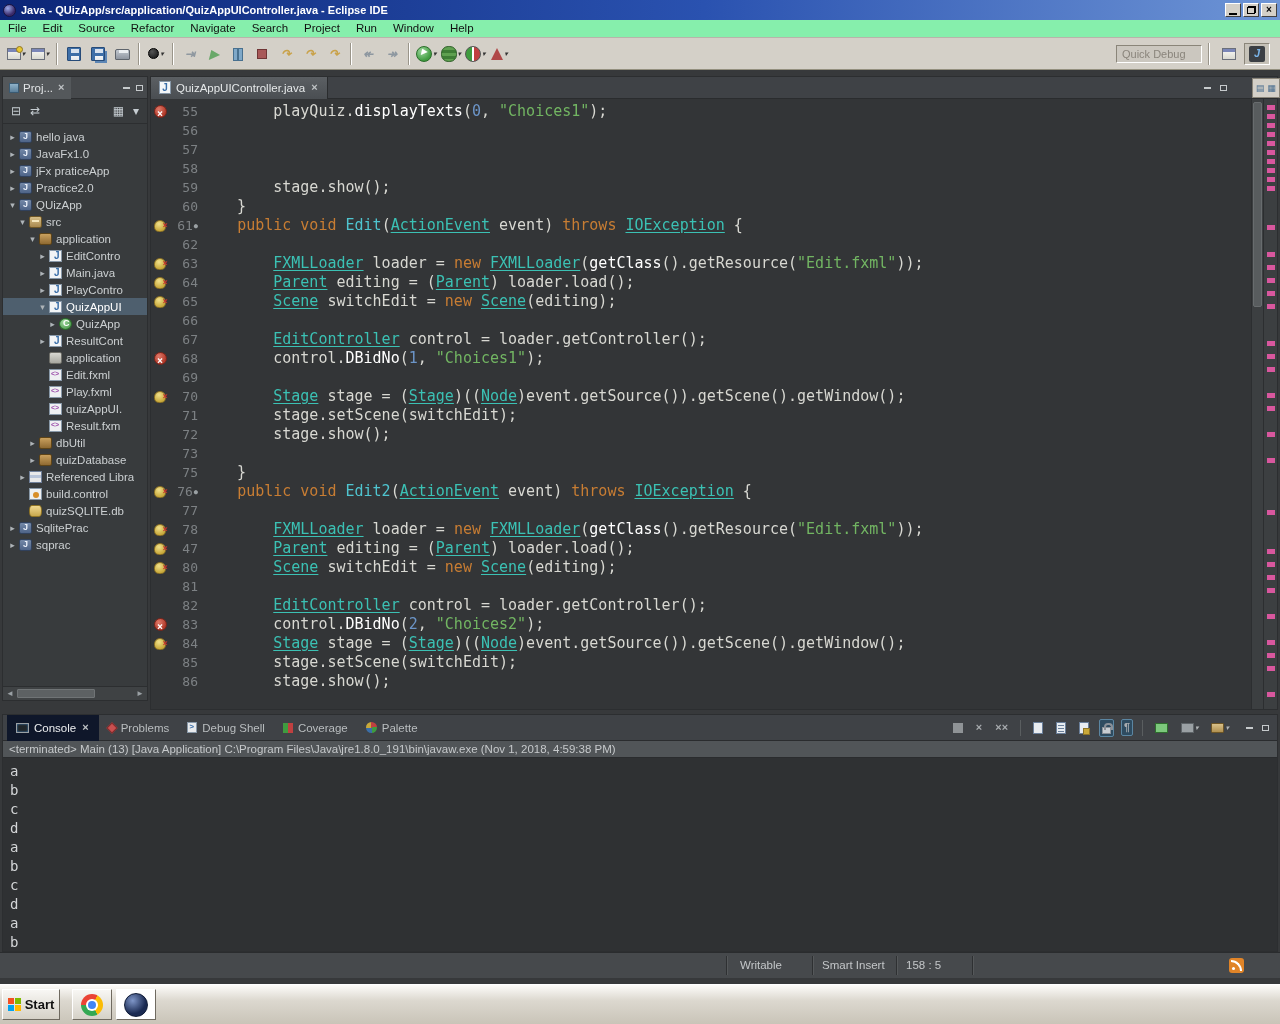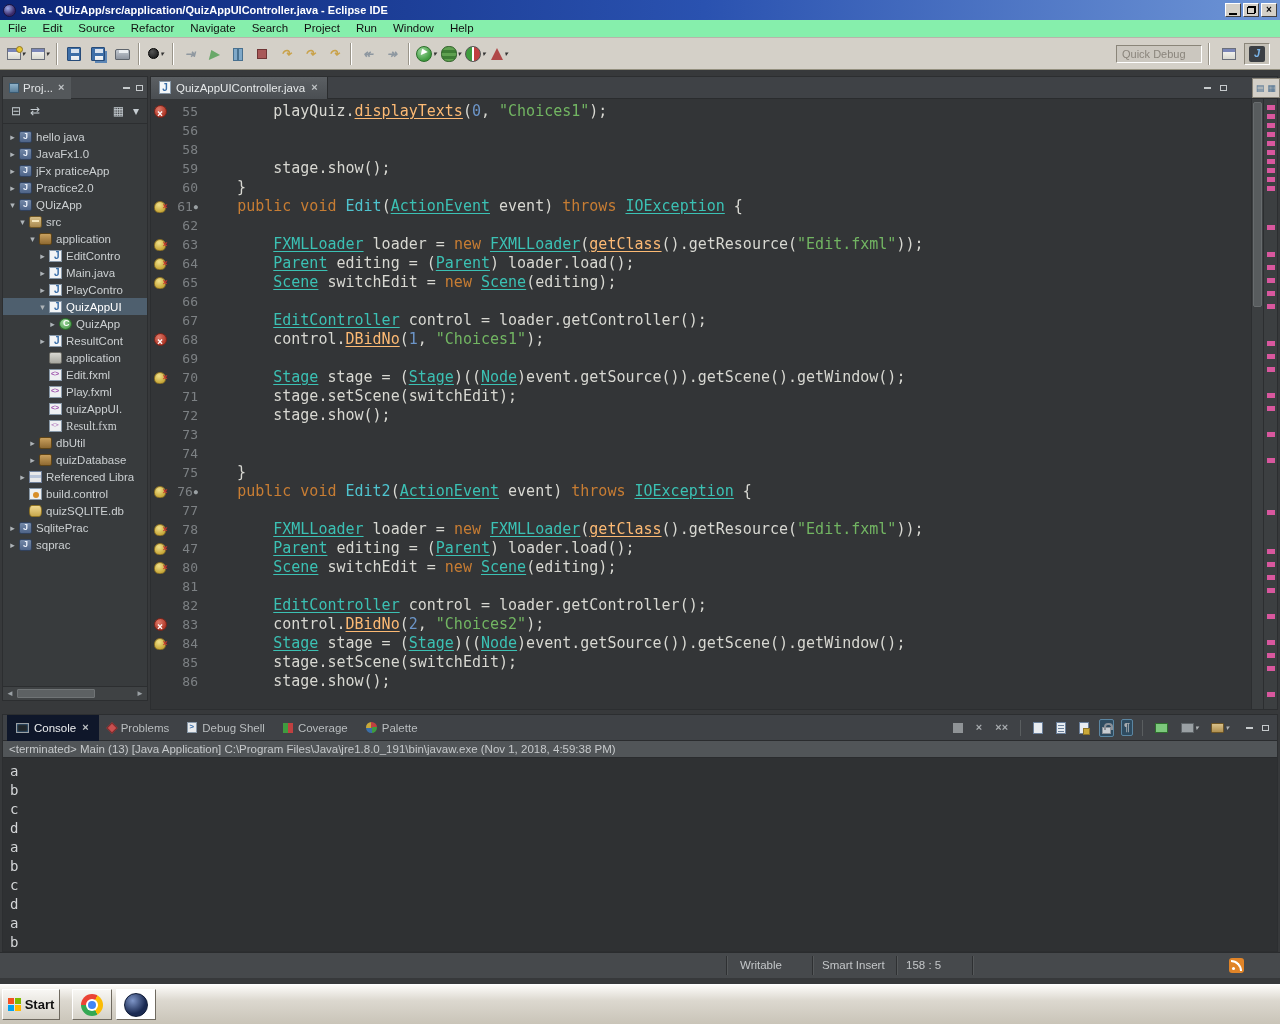--- a/index.html
+++ b/index.html
@@ -124,21 +124,21 @@
   .cl{display:flex;height:19px;align-items:center}
   .cg{width:18px;flex:none;display:flex;align-items:center;justify-content:center}
   .cn{width:32px;flex:none;text-align:right;color:#7d8184;font-size:13px;padding-right:3px;white-space:nowrap}
   .cdot{color:#9aa0a3;font-size:7px;margin-left:1px;vertical-align:2px}
   .ct{white-space:pre;color:#d8d8d2}
   .tk-k{color:#c87d33}
   .tk-t{color:#3bc1b4}
   .tk-tu{color:#3bc1b4;text-decoration:underline;text-underline-offset:2px}
   .tk-s{color:#72b562}
   .tk-n{color:#6c95c8}
-  .tk-mu{color:#fdba74;text-decoration:underline;text-underline-offset:2px}
+  .tk-mu{color:#ffffff;text-underline-offset:2px}
   .tk-md{color:#4fc4cf}
   .g-err{width:13px;height:13px;border-radius:50%;background:radial-gradient(circle at 35% 30%,#e07a6a,#b03a2a 70%);position:relative;border:1px solid #7f241a}
   .g-err::after{content:"×";position:absolute;left:0;right:0;top:-2px;text-align:center;color:#fff;font-size:10px;font-weight:bold}
   .g-fix{width:12px;height:12px;position:relative;background:radial-gradient(circle at 40% 30%,#f0e08a,#c8a83a 75%);
     border-radius:50% 50% 40% 40%;border:1px solid #8f7426}
   .g-fix::after{content:"×";position:absolute;right:-3px;bottom:-4px;color:#c03030;font-size:9px;font-weight:bold}
   .ed-vscroll{position:absolute;right:14px;top:22px;bottom:0;width:12px;background:#3c3f41;border-left:1px solid #2c2e30}
   .ed-vthumb{position:absolute;left:1px;right:1px;top:3px;height:205px;background:#585c5e;border:1px solid #686c6e;border-radius:2px}
   .ed-ruler{position:absolute;right:0;top:22px;bottom:0;width:14px;background:#3c3f41;border-left:1px solid #2c2e30}
   .rmark{position:absolute;left:3px;width:8px;height:5px;background:#d8579e}
@@ -434,21 +434,21 @@
           <div class="trow" style="padding-left: 34px;">
             <span class="arrow"></span>
             <span class="ti ti-fxml"></span>
             <span class="tlabel">Play.fxml</span>
           </div>
           <div class="trow" style="padding-left: 34px;">
             <span class="arrow"></span>
             <span class="ti ti-fxml"></span>
             <span class="tlabel">quizAppUI.</span>
           </div>
-          <div class="trow" style="padding-left: 34px; font-family: Liberation Serif, serif;">
+          <div class="trow" style="padding-left: 34px;">
             <span class="arrow"></span>
             <span class="ti ti-fxml"></span>
             <span class="tlabel">Result.fxm</span>
           </div>
           <div class="trow" style="padding-left: 24px;">
             <span class="arrow">▸</span>
             <span class="ti ti-pkg"></span>
             <span class="tlabel">dbUtil</span>
           </div>
           <div class="trow" style="padding-left: 24px;">
@@ -509,20 +509,25 @@
             <span class="cn">55</span>
             <span class="ct"><span>        playQuiz.</span><span class="tk-mu">displayTexts</span><span>(</span><span class="tk-n">0</span><span>, </span><span class="tk-s">"Choices1"</span><span>);</span></span>
           </div>
           <div class="cl">
             <span class="cg"></span>
             <span class="cn">56</span>
             <span class="ct"></span>
           </div>
           <div class="cl">
             <span class="cg"></span>
+            <span class="cn">57</span>
+            <span class="ct"></span>
+          </div>
+          <div class="cl">
+            <span class="cg"></span>
             <span class="cn">58</span>
           </div>
           <div class="cl">
             <span class="cg"></span>
             <span class="cn">59</span>
             <span class="ct"><span>        stage.show();</span></span>
           </div>
           <div class="cl">
             <span class="cg"></span>
             <span class="cn">60</span>
@@ -596,25 +601,20 @@
             <span class="ct"><span>        stage.setScene(switchEdit);</span></span>
           </div>
           <div class="cl">
             <span class="cg"></span>
             <span class="cn">72</span>
             <span class="ct"><span>        stage.show();</span></span>
           </div>
           <div class="cl">
             <span class="cg"></span>
             <span class="cn">73</span>
-            <span class="ct"></span>
-          </div>
-          <div class="cl">
-            <span class="cg"></span>
-            <span class="cn">74</span>
             <span class="ct"></span>
           </div>
           <div class="cl">
             <span class="cg"></span>
             <span class="cn">75</span>
             <span class="ct"><span>    }</span></span>
           </div>
           <div class="cl">
             <span class="cg">
               <i class="g-fix"></i>

